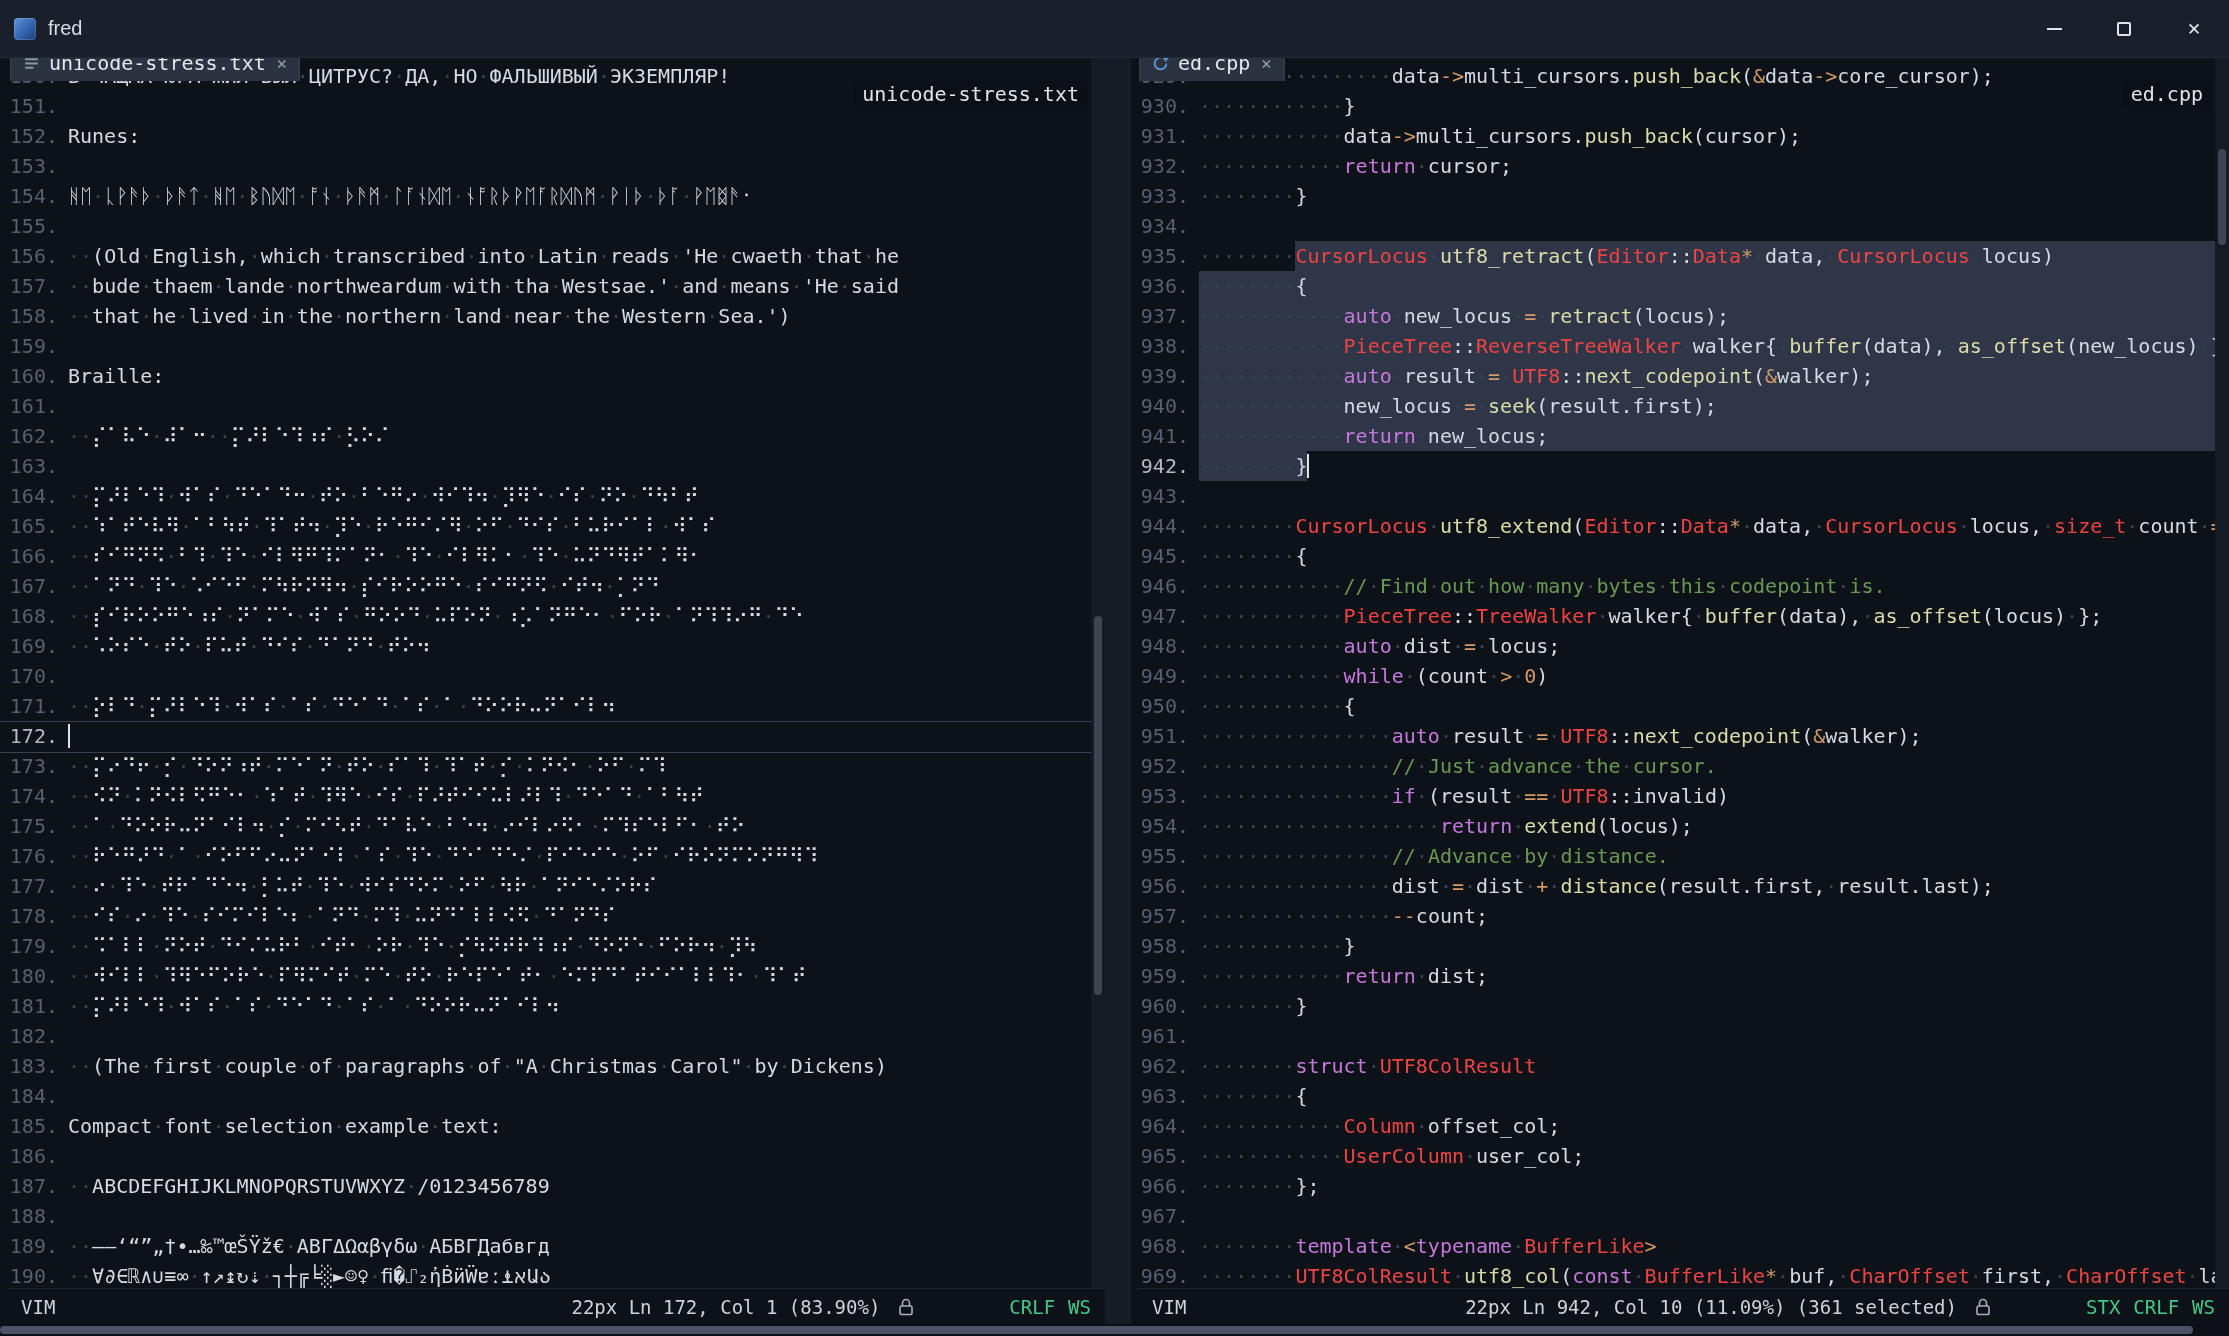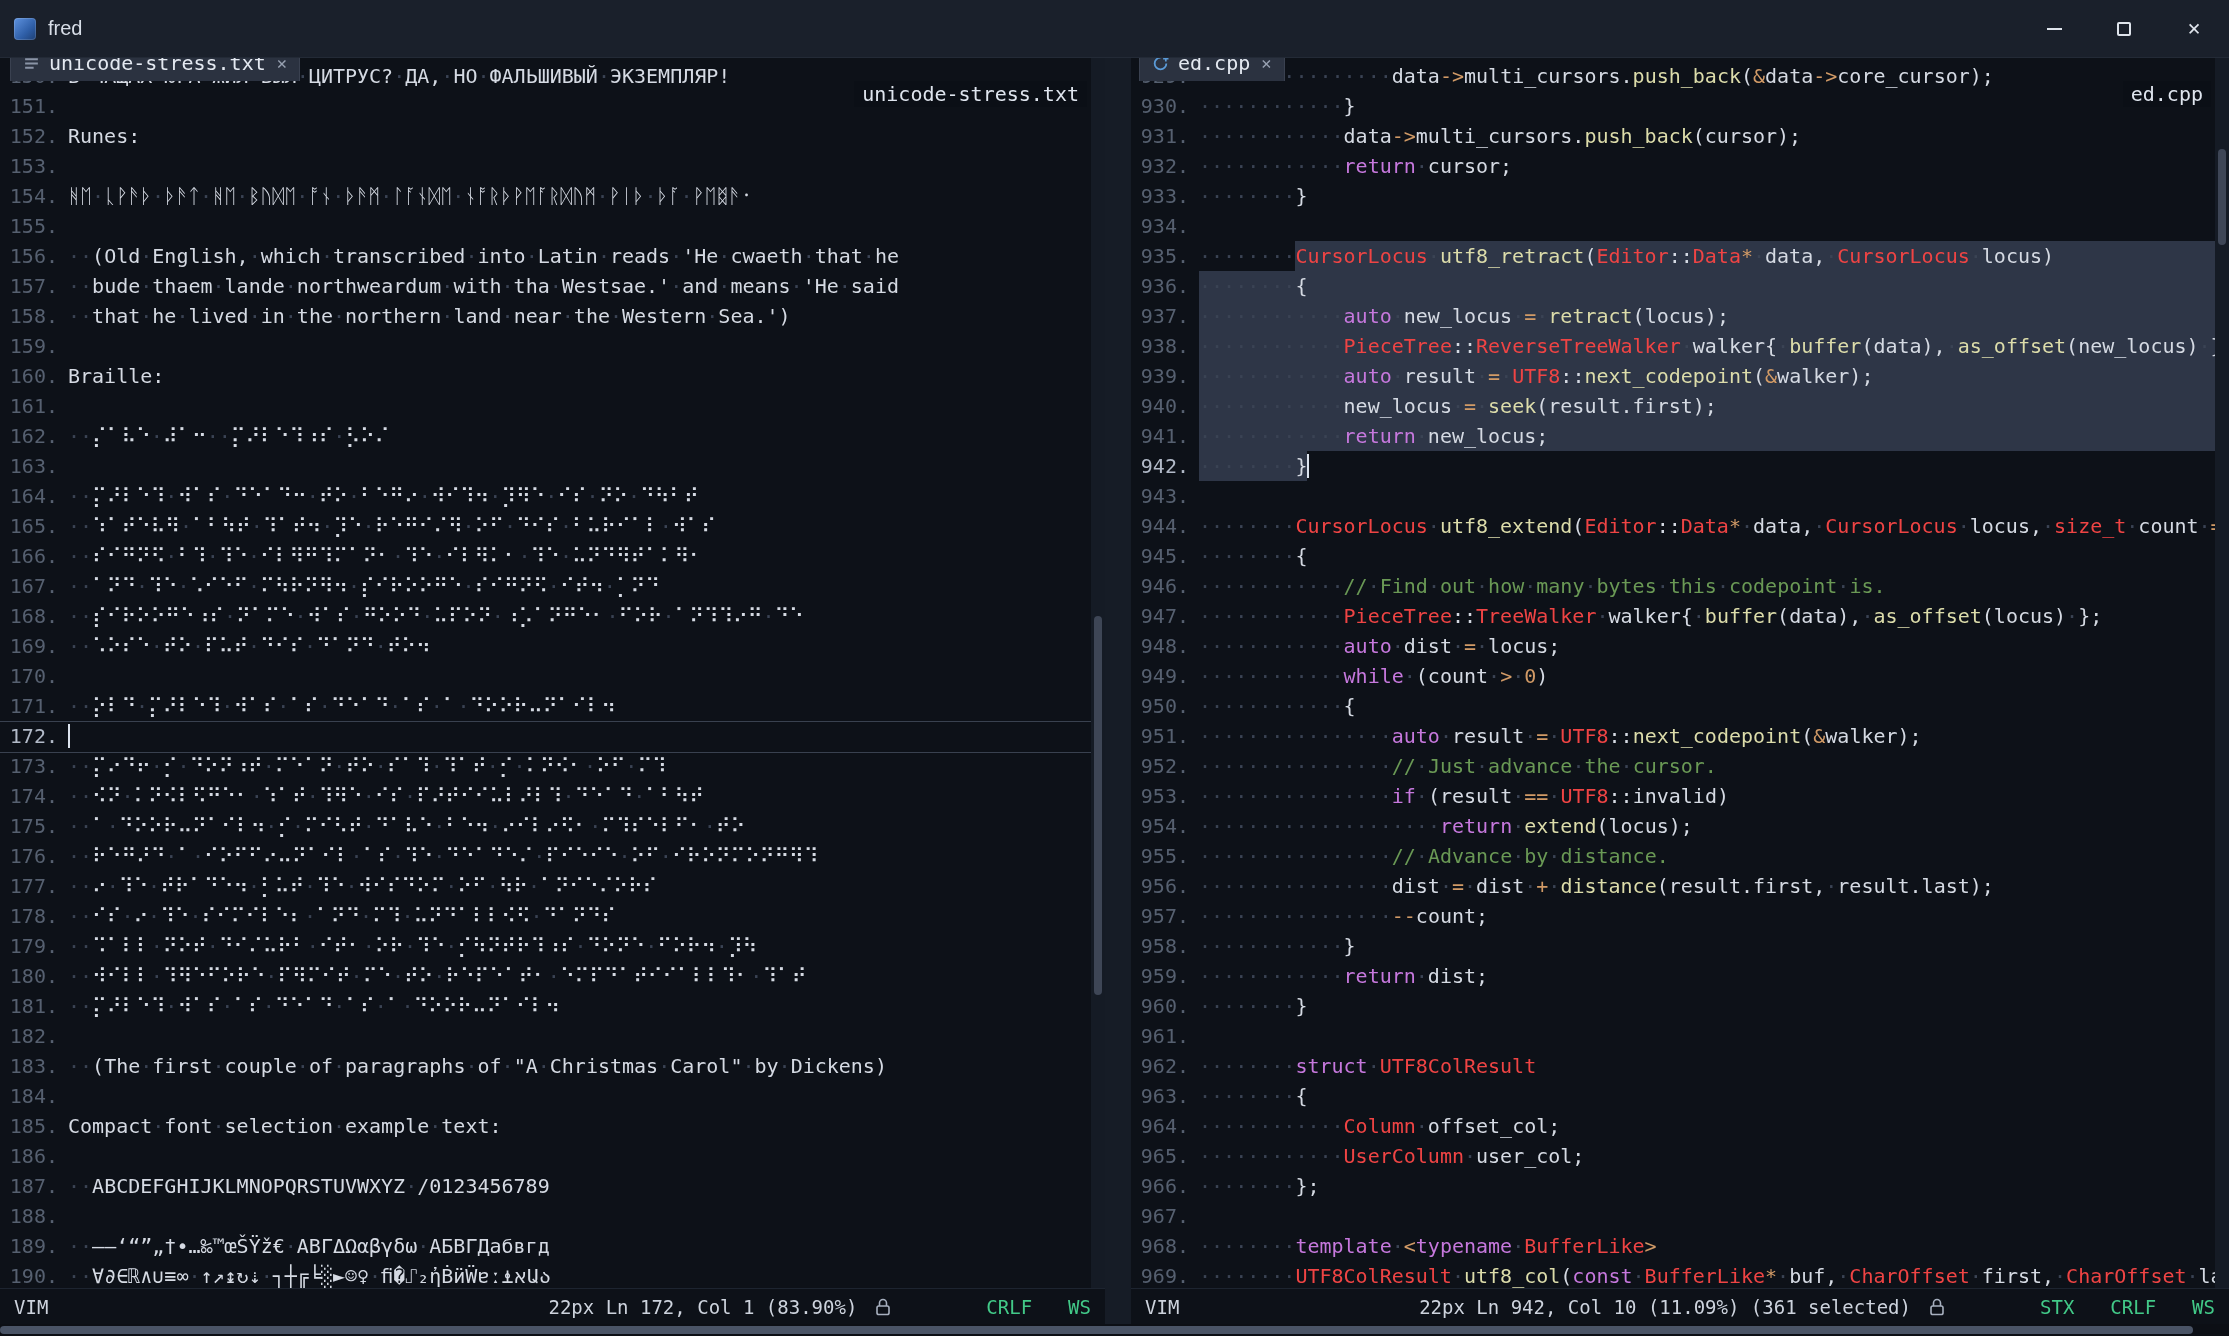--- a/index.html
+++ b/index.html
@@ -51,26 +51,26 @@
   .overlay-filename{position:absolute;top:38px;right:18px;font-size:20px;color:#dfe5ee;
     background:rgba(11,15,22,.78);padding:1px 8px;z-index:6}
 
   
   .vscroll{position:absolute;right:0;top:0;bottom:36px;width:14px;background:#151b25;z-index:9}
   .vthumb{position:absolute;left:3px;width:8px;background:#3e4656;border-radius:4px}
   .hscroll{position:absolute;left:0;bottom:0;width:2229px;height:12px;background:#0c0f15;z-index:21}
   .hthumb{position:absolute;top:2px;height:8px;background:#4a5466;border-radius:4px}
 
   
-  .statusbar{position:absolute;left:0;right:0;bottom:0;height:36px;background:#0d1118;
+  .statusbar{position:absolute;left:7px;right:0;bottom:0;height:36px;background:#0d1118;
     border-top:1px solid #1d2430;display:flex;align-items:center;font-size:19px;
     color:#cdd3dd;padding:0 14px;z-index:10}
   .sb-spacer{flex:1}
   .sb-lock{margin-left:18px;display:flex;align-items:center}
-  .sb-flags{margin-left:95px;display:flex;gap:36px;color:#42c988}
+  .sb-flags{margin-left:95px;display:flex;gap:13px;color:#42c988}
 </style>
 </head>
 <body>
 
 <div class="titlebar">
   <div class="appicon"></div>
   <div class="apptitle">fred</div>
   <div class="winbtns">
     <div class="winbtn">
         <div class="glyph-min"></div>

